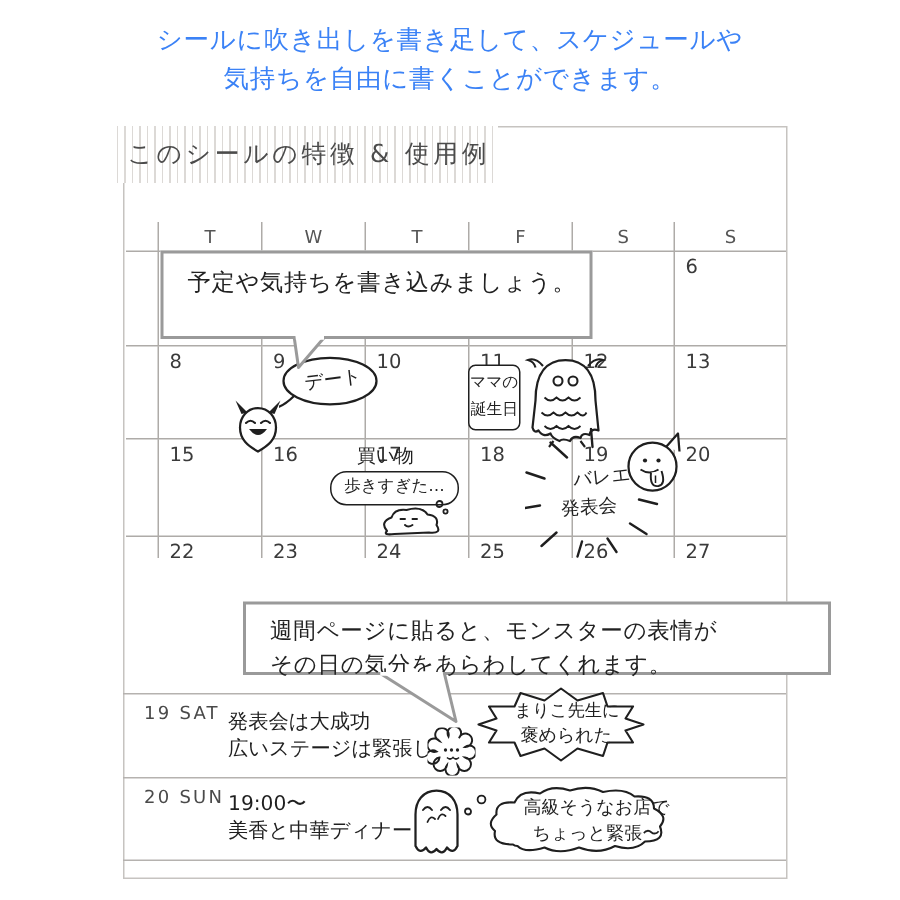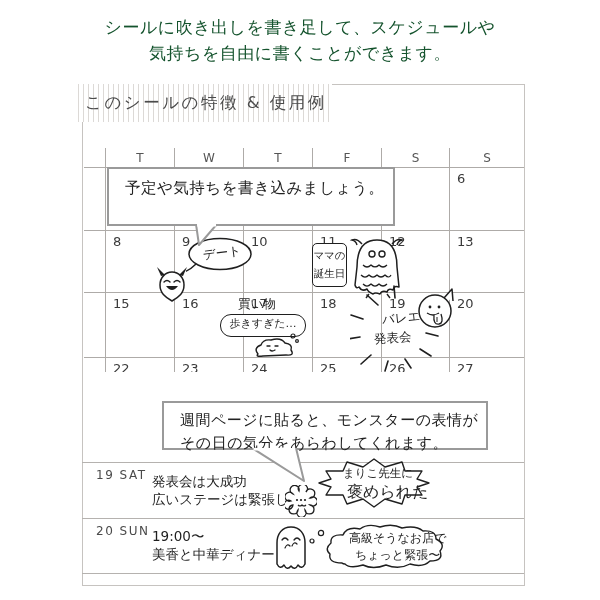--- a/index.html
+++ b/index.html
@@ -1,21 +1,21 @@
 <!DOCTYPE html>
 <html><head>
 <meta charset="utf-8">
 <style>
   html,body{margin:0;padding:0;background:#ffffff;}
   .stage{position:relative;width:600px;height:600px;overflow:hidden;background:#fff;
          font-family:"DejaVu Sans","Liberation Sans",sans-serif;color:#1f1f1f;}
   .abs{position:absolute;}
   
   .intro{top:14px;left:0;width:600px;text-align:center;font-size:17px;line-height:1.55;
-         color:#14532d;letter-spacing:0.5px;}
+         color:#3b82f6;letter-spacing:0.5px;}
   
   .main-box{left:82px;top:84px;width:441px;height:500px;border:1px solid #c6c3c0;background:#fff;}
   .stripe-title{left:78px;top:84px;width:254px;height:38px;z-index:8;
      background:repeating-linear-gradient(90deg,#dcd9d6 0,#dcd9d6 1px,#ffffff 1px,#ffffff 5px);
      display:flex;align-items:center;padding-left:7px;box-sizing:border-box;text-align:center;}
   .stripe-title span{font-size:16.5px;letter-spacing:2.5px;color:#4b4b4b;}
   .badge{width:84px;height:21px;background:#b2afac;color:#fff;font-size:11.5px;
      letter-spacing:2px;display:flex;align-items:center;justify-content:center;z-index:8;}
   
   .calgrid{left:84px;top:148px;width:440px;height:224px;display:grid;z-index:1;
@@ -155,21 +155,21 @@
     <path d="M31,10 L39,1 L40,13" fill="#fff" stroke="#1f1f1f" stroke-width="1.5" stroke-linejoin="round"></path>
     <circle cx="22" cy="23" r="16" fill="#fff" stroke="#1f1f1f" stroke-width="1.5"></circle>
     <circle cx="17" cy="19" r="1.4" fill="#1f1f1f"></circle>
     <circle cx="26" cy="19" r="1.4" fill="#1f1f1f"></circle>
     <path d="M14,25 q6,4 12,0" fill="none" stroke="#1f1f1f" stroke-width="1.3"></path>
     <path d="M21,27 Q20,37 26,36 Q31,35 28,26" fill="#fff" stroke="#1f1f1f" stroke-width="1.3"></path>
     <path d="M24,29 l0,5" fill="none" stroke="#1f1f1f" stroke-width="1"></path>
   </svg>
 
 
-  <div class="abs callout" style="left:162px;top:401px;width:326px;height:49px;font-size:15px;padding-top:6px;">
+  <div class="abs callout" style="left:162px;top:401px;width:392px;height:49px;font-size:15px;padding-top:6px;">
     <div>週間ページに貼ると、モンスターの表情が</div>
     <div>その日の気分をあらわしてくれます。</div>
   </div>
   <svg class="abs tail" style="left:248px;top:448px;" width="60" height="36" viewBox="0 0 60 36">
     <path d="M4,0 L56,33 L48,0" fill="#ffffff" stroke="#9a9a9a" stroke-width="2" stroke-linejoin="round"></path>
     <path d="M5.5,1 L47,1" stroke="#ffffff" stroke-width="3"></path>
   </svg>
 
   <div class="abs divider" style="top:462px;"></div>
   <div class="abs divider" style="top:518px;"></div>
@@ -184,21 +184,21 @@
     <path d="M6,16 a4.5,4.5 0 1 1 2,-7 a4.5,4.5 0 1 1 6,-3 a4.5,4.5 0 1 1 7,1 a4.5,4.5 0 1 1 4,6 a4.5,4.5 0 1 1 0,7 a4.5,4.5 0 1 1 -5,5 a4.5,4.5 0 1 1 -7,0 a4.5,4.5 0 1 1 -5,-5 a4.5,4.5 0 1 1 -2,-4 Z" fill="#fff" stroke="#1f1f1f" stroke-width="1.3"></path>
     <circle cx="12" cy="15" r="1.1" fill="#1f1f1f"></circle>
     <circle cx="16" cy="15" r="1.1" fill="#1f1f1f"></circle>
     <circle cx="20" cy="15" r="1.1" fill="#1f1f1f"></circle>
     <path d="M13,20 q2,2 4,0 q2,2 4,0" fill="none" stroke="#1f1f1f" stroke-width="1.1"></path>
   </svg>
   <svg class="abs doodle" style="left:318px;top:458px;" width="112" height="50" viewBox="0 0 112 50">
     <polygon points="111,25 99,21 104,13 87,13 84,4 67,9 56,1 45,9 29,4 25,13 8,13 13,21 1,25 13,29 8,37 25,37 29,46 45,41 56,49 67,41 84,46 87,37 104,37 99,29" fill="#fff" stroke="#1f1f1f" stroke-width="1.4" stroke-linejoin="round"></polygon>
   </svg>
   <span class="abs hand" style="left:343px;top:466px;font-size:11.5px;">まりこ先生に</span>
-  <span class="abs hand" style="left:347px;top:482px;font-size:16px;">褒められた</span>
+  <span class="abs hand" style="left:347px;top:482px;font-size:12px;">褒められた</span>
 
   <span class="abs wk-date" style="left:96px;top:524px;">20 SUN</span>
   <div class="abs wk-note" style="left:152px;top:528px;">
     <div>19:00〜</div>
     <div>美香と中華ディナー</div>
   </div>
   <svg class="abs doodle" style="left:272px;top:524px;" width="38" height="50" viewBox="0 0 38 50">
     <path d="M19,3 C28,3 33,10 33,19 L33,40 Q30,46 26,41 Q23,47 19,42 Q15,47 12,41 Q8,46 5,40 L5,19 C5,10 10,3 19,3 Z" fill="#fff" stroke="#1f1f1f" stroke-width="1.5" stroke-linejoin="round"></path>
     <path d="M10,16 q3,-4 6,0 M22,16 q3,-4 6,0" fill="none" stroke="#1f1f1f" stroke-width="1.3" stroke-linecap="round"></path>
     <path d="M13,24 q2,-5 5,-2 M20,22 q2,-5 5,-2" fill="none" stroke="#1f1f1f" stroke-width="1.2" stroke-linecap="round"></path>

